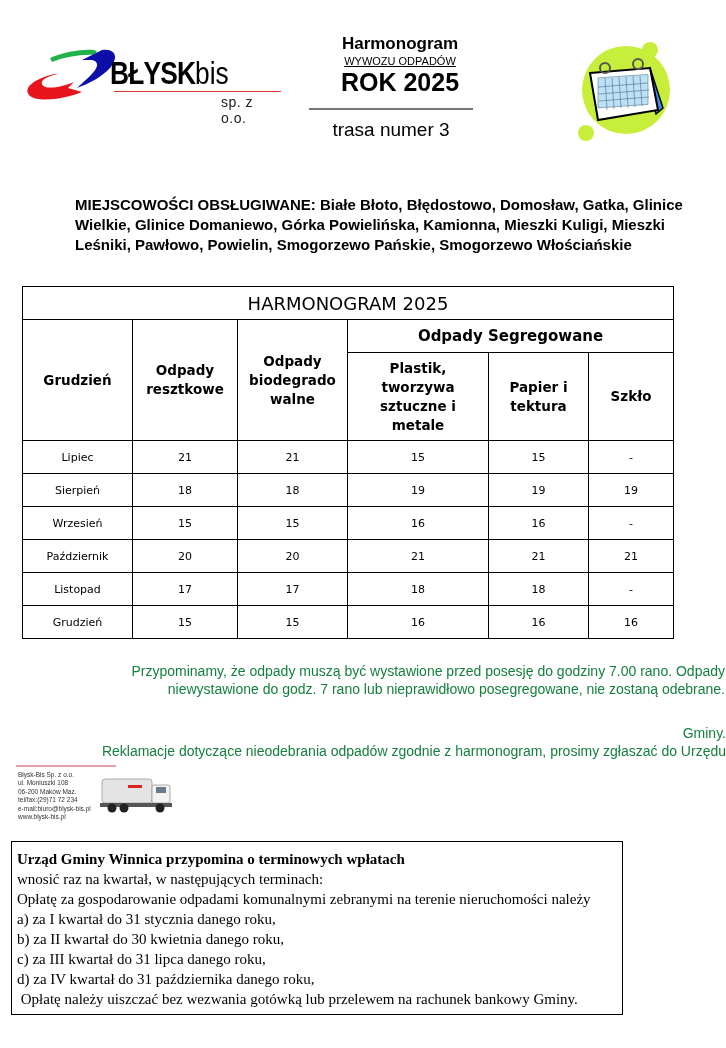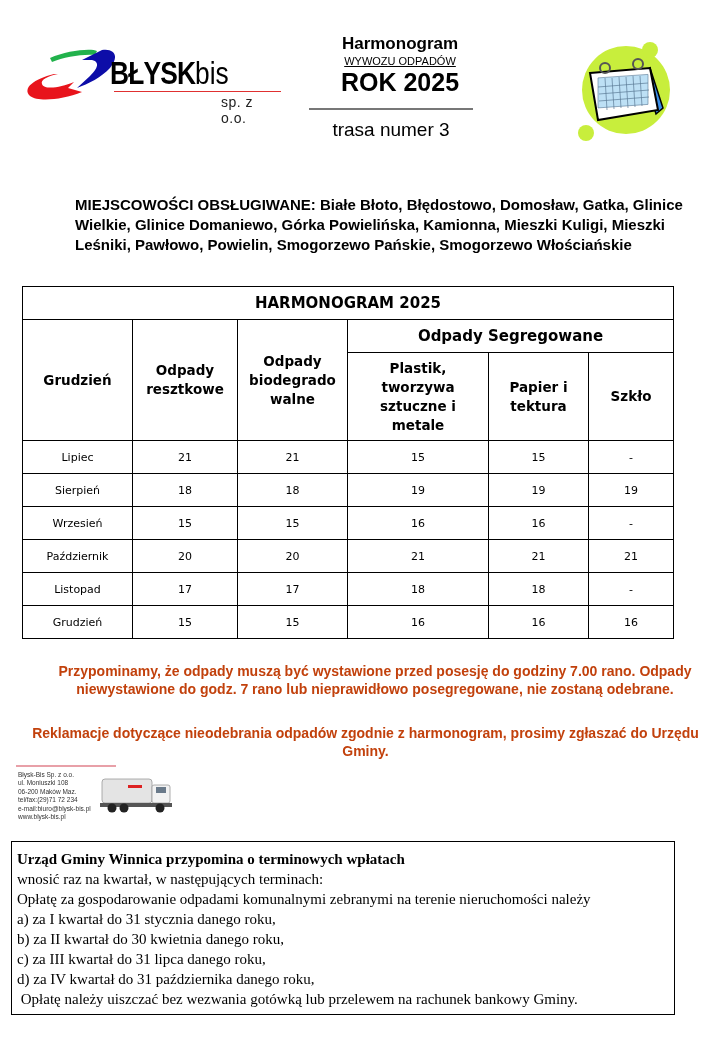--- a/index.html
+++ b/index.html
@@ -23,39 +23,39 @@
 
   
   #calendar { left:568px; top:38px; width:110px; height:110px; }
 
   
   #localities { left:75px; top:195px; width:640px; font-weight:bold; font-size:15px; line-height:20px; }
 
   
   #sched { left:22px; top:286px; border-collapse:collapse; font-family:"DejaVu Sans", sans-serif; font-size:14px; }
   #sched td, #sched th { border:1.4px solid #000; padding:0; text-align:center; vertical-align:middle; }
-  #sched .title { height:32px; font-weight:bold; font-size:15px; }
+  #sched .title { height:32px; font-weight:normal; font-size:18px; }
   #sched .segheader { height:32px; font-weight:bold; font-size:15px; }
   #sched .hcell { font-weight:bold; font-size:13.5px; line-height:19px; }
   #sched tr.data td { height:32px; font-size:11px; }
   #sched tr.data:last-child td { border-bottom:1.4px solid #000; }
 
   
-  .note { font-family:"Liberation Sans", sans-serif; font-size:14px; line-height:18px; text-align:center; color:#c2410c;font-weight:bold; }
+  .note { font-family:"Liberation Sans", sans-serif; font-size:14px; line-height:18px; text-align:right; color:#15803d; }
   #note1 { left:25px; top:662px; width:700px; }
   #note2 { left:5px; top:724px; width:721px; }
 
   
   #company { left:16px; top:765px; width:160px; height:58px; }
   #company .pinkline { position:absolute; left:0; top:0; width:100px; height:2px; background:#e8a0a8; }
   #company .info { position:absolute; left:2px; top:6px; font-size:6.5px; line-height:8.4px; color:#333; }
   #company .truck { position:absolute; left:82px; top:8px; width:78px; height:42px; }
 
   
-  #payment { left:11px; top:841px; width:664px; height:174px; border:1.4px solid #000; box-sizing:border-box; padding:7px 16px 0 5px; font-family:"Liberation Serif", serif; font-size:15px; line-height:20px; }
+  #payment { left:11px; top:841px; width:612px; height:174px; border:1.4px solid #000; box-sizing:border-box; padding:7px 16px 0 5px; font-family:"Liberation Serif", serif; font-size:15px; line-height:20px; }
   #payment .ph { font-weight:bold; }
 </style>
 </head>
 <body>
 
 <div id="logo" class="abs">
   <svg width="95" height="60" viewBox="0 0 95 60" style="position:absolute;left:0;top:6px">
     <path d="M28 12 C45 4 70 2 75 5 L73 9 C60 8 42 11 30 16 Z" fill="#22b24c"></path>
     <path d="M80 4 C92 2 98 10 88 22 C80 31 66 38 55 42 L68 30 C76 22 78 16 70 14 L60 14 Z" fill="#0d0da8"></path>
     <path d="M32 28 C12 33 0 42 8 50 C16 56 40 54 60 46 L46 42 L52 36 C38 42 22 44 20 38 C18 34 26 30 36 28 Z" fill="#e8141c"></path>
@@ -179,22 +179,22 @@
     <td>16</td>
   </tr>
 </tbody>
   </table>
 
 <div id="note1" class="abs note">
   <div>Przypominamy, że odpady muszą być wystawione przed posesję do godziny 7.00 rano. Odpady</div>
   <div>niewystawione do godz. 7 rano lub nieprawidłowo  posegregowane, nie zostaną odebrane.</div>
 </div>
 <div id="note2" class="abs note">
+  <div>Gminy.</div>
   <div>Reklamacje dotyczące nieodebrania odpadów zgodnie z harmonogram, prosimy zgłaszać do Urzędu</div>
-  <div>Gminy.</div>
 </div>
 
 <div id="company" class="abs">
   <div class="pinkline"></div>
   <div class="info">
     <div>Błysk-Bis Sp. z o.o.</div>
     <div>ul. Moniuszki 108</div>
     <div>06-200 Maków Maz.</div>
     <div>tel/fax:(29)71 72 234</div>
     <div>e-mail:biuro@blysk-bis.pl</div>

